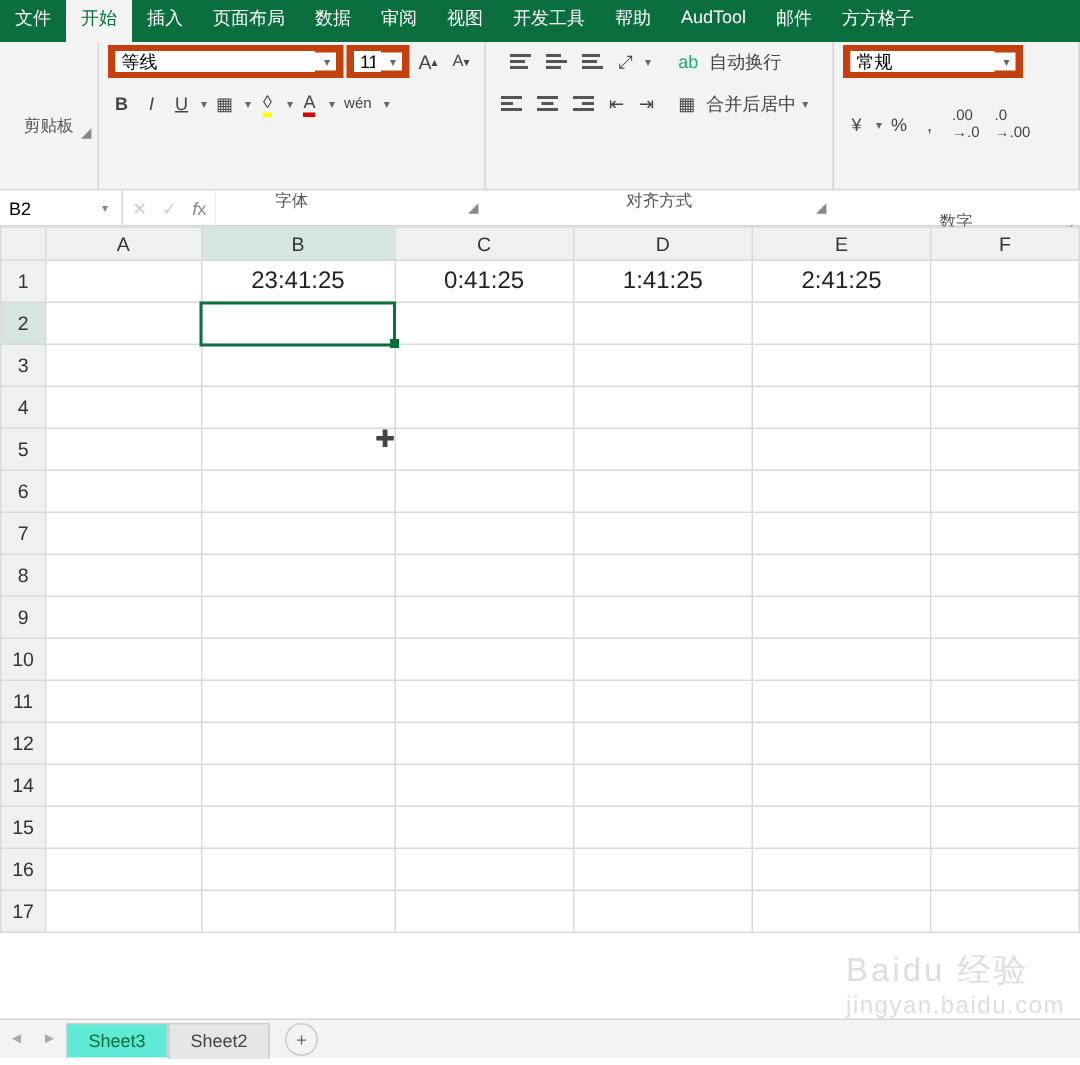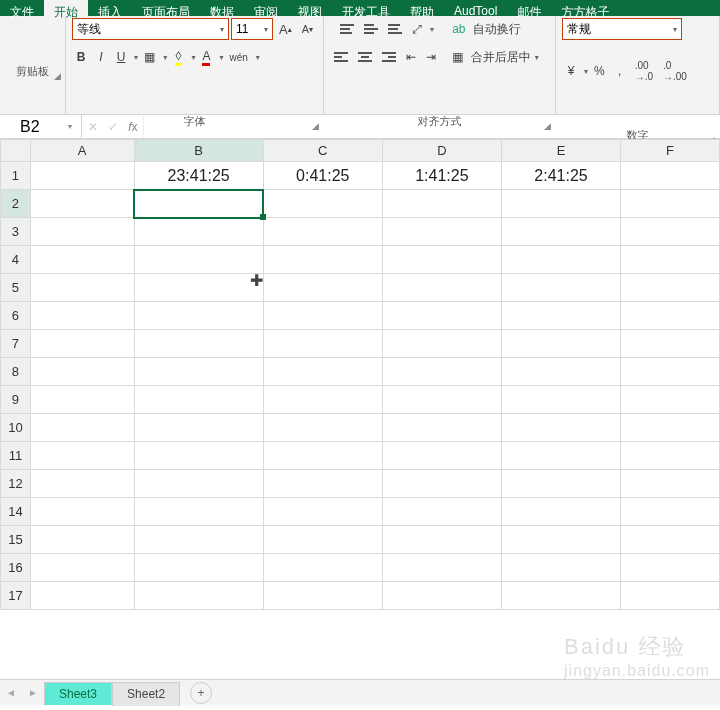--- a/index.html
+++ b/index.html
@@ -1,51 +1,51 @@
 <!DOCTYPE html>
 <html><head>
 <meta charset="utf-8">
 <style>
   * { box-sizing: border-box; margin: 0; padding: 0; }
   body { font-family: "Microsoft YaHei", Arial, sans-serif; font-size: 12px; background: #fff; overflow: hidden; width: 720px; height: 710px; position: relative; }
 
   
-  .menubar { display: flex; background: #0a6e3e; height: 16px; color: #fff; }
+  .menubar { display: flex; background: #0a6e3e; height: 28px; color: #fff; }
   .menubar .tab { padding: 4px 10px; font-size: 12px; cursor: default; white-space: nowrap; }
   .menubar .tab.active { background: #f3f3f3; color: #0a6e3e; }
 
   
   .ribbon { display: flex; height: 99px; background: #f3f3f3; border-bottom: 1px solid #d4d4d4; }
   .group { display: flex; flex-direction: column; border-right: 1px solid #d4d4d4; padding: 2px 6px 0 6px; }
   .group-body { flex: 1; display: flex; align-items: flex-start; gap: 4px; }
   .group-label { text-align: center; font-size: 11px; color: #555; padding: 2px 0 4px; position: relative; margin-top: 44px; }
   .group-label .launcher { position: absolute; right: -2px; bottom: 2px; font-size: 9px; color: #888; }
 
   .col { display: flex; flex-direction: column; gap: 2px; align-items: center; }
   .row { display: flex; align-items: center; gap: 2px; }
   .btn { display: inline-flex; align-items: center; justify-content: center; min-width: 18px; height: 22px; padding: 0 3px; color: #444; border: 1px solid transparent; }
   .dd { font-size: 8px; color: #666; margin-left: 2px; }
 
-  .combo { display: flex; align-items: center; background: #fff; border: 1px solid #c2410c; height: 22px; }
+  .combo { display: flex; align-items: center; background: #fff; border: 5px solid #c2410c; height: 22px; }
   .combo input { border: none; outline: none; font-size: 12px; padding: 0 4px; width: 100%; }
   .combo .dd { padding: 0 4px; }
 
   
   .paste { display: flex; flex-direction: column; align-items: center; width: 34px; }
   .paste .icon { width: 28px; height: 34px; background: linear-gradient(#fff,#e8e8e8); border: 1px solid #ccc; border-radius: 2px; position: relative; }
   .paste .icon:before { content:""; position:absolute; top:-4px; left:8px; width:12px; height:6px; background:#c8a34a; border-radius:2px 2px 0 0; }
 
   .icon-scissors:before { content: "✂"; font-size: 14px; color: #444; }
   .icon-copy:before { content: "⿻"; font-size: 14px; color: #5a8; }
   .icon-brush:before { content: "🖌"; font-size: 13px; }
 
   
   .formula-row { display: flex; height: 24px; border-bottom: 1px solid #d4d4d4; align-items: stretch; background: #fff; }
   .namebox { width: 82px; border-right: 1px solid #d4d4d4; display: flex; align-items: center; }
-  .namebox input { border: none; outline: none; width: 60px; padding: 0 20px; font-size: 16px; }
+  .namebox input { border: none; outline: none; width: 60px; padding: 0 6px; font-size: 12px; }
   .namebox .dd { padding: 0 6px; color: #888; }
   .fxbtns { display: flex; align-items: center; padding: 0 6px; gap: 10px; color: #888; border-right: 1px solid #eee; }
   .fxbtns .disabled { color: #ccc; }
   .fxbar { flex: 1; padding: 0 6px; display: flex; align-items: center; }
   .fxbar input { border: none; outline: none; width: 100%; }
 
   
   .grid-wrap { position: relative; }
   table.grid { border-collapse: collapse; table-layout: fixed; }
   table.grid th, table.grid td { border: 1px solid #d9d9d9; font-weight: normal; }

